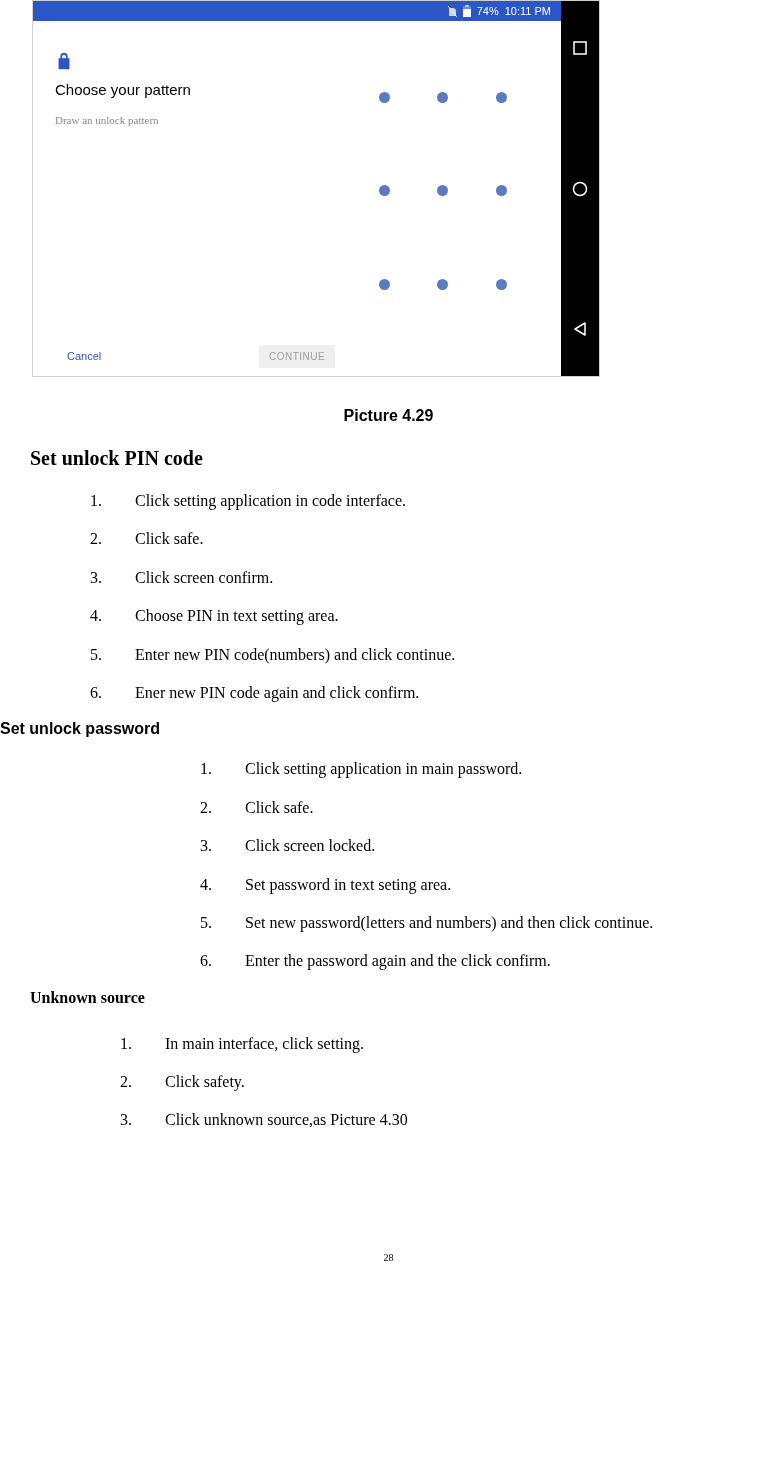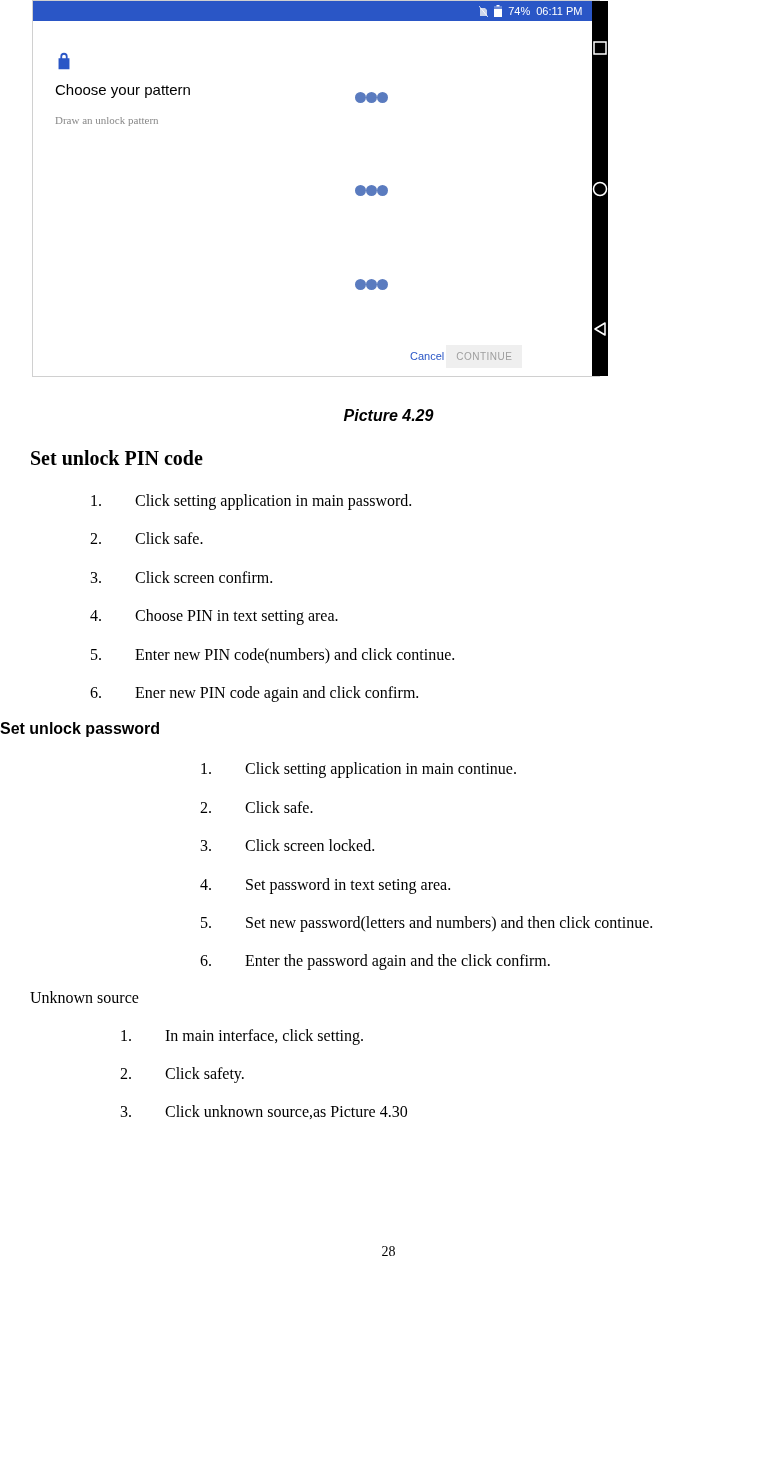--- a/index.html
+++ b/index.html
@@ -42,21 +42,21 @@
     font-family: Arial, Helvetica, sans-serif;
     font-size: 11px;
     gap: 6px;
   }
   .status-bar svg { display: block; }
   .content-area {
     flex: 1 1 auto;
     padding: 30px 20px 0 22px;
     position: relative;
     display: flex;
-    flex-direction: row;
+    flex-direction: column;
   }
   .lock-row { display: flex; align-items: flex-start; }
   .pattern-area {
     flex: 1;
     display: grid;
     grid-template-columns: repeat(3, 1fr);
     grid-template-rows: repeat(3, 1fr);
     place-items: center;
     height: 280px;
     margin-left: 70px;
@@ -110,61 +110,60 @@
 
   .nav-icon { color: #fff; }
 
   
   .caption {
     text-align: center;
     font-family: Arial, Helvetica, sans-serif;
     font-weight: bold;
     font-size: 16px;
     margin: 30px 0 22px 0;
-    font-style: italic;
   }
   .section-title {
     font-weight: bold;
     font-size: 20px;
     margin-left: 30px;
     margin-bottom: 20px;
     margin-top: 8px;
   }
   .section-title-sans {
     font-family: Liberation Sans, sans-serif;
     font-weight: bold;
     font-size: 16px;
     margin-left: 0;
     margin-bottom: 20px;
     margin-top: 8px;
   }
   .section-title-serif-indent {
-    font-weight: normal;
+    font-weight: bold;
     font-size: 16px;
     margin-left: 30px;
-    margin-bottom: 18px;
+    margin-bottom: 26px;
     margin-top: 8px;
   }
   ol.list { list-style: none; margin: 0; padding: 0; }
   ol.list li {
     font-size: 16px;
     line-height: 1.4;
     margin-bottom: 16px;
     display: flex;
   }
   ol.list-a { margin-left: 90px; }
   ol.list-b { margin-left: 200px; }
   ol.list-c { margin-left: 120px; }
   ol.list .num { min-width: 45px; }
   ol.list .txt { flex: 1; }
   .bold { font-weight: normal; }
 
   .page-number {
     text-align: center;
-    font-size: 14px;
+    font-size: 10px;
     margin-top: 120px;
     padding-bottom: 16px;
   }
 </style>
 </head>
 <body>
 
 <div class="device-frame">
   <div class="device-main">
     <div class="device-main-inner">
@@ -172,21 +171,21 @@
         <svg width="9" height="11" viewBox="0 0 9 11">
             <path fill="#ccd4ea" d="M1 2h5l2 2v6H1z"></path>
             <path stroke="#fff" stroke-width="0.8" d="M0 0L9 11"></path>
           </svg>
         <svg width="8" height="12" viewBox="0 0 8 12">
             <rect x="0" y="1" width="8" height="11" fill="#fff" opacity="0.3"></rect>
             <rect x="0" y="4" width="8" height="8" fill="#fff"></rect>
             <rect x="2.5" y="0" width="3" height="1.5" fill="#fff"></rect>
           </svg>
         <span>74%</span>
-        <span>06:11 PM</span>
+        <span>10:11 PM</span>
       </div>
       <div class="content-area">
         <div class="lock-row">
           <div class="left-panel">
             <svg width="18" height="20" viewBox="0 0 18 22" fill="#2a56c6">
               <path d="M13 8V6a4 4 0 10-8 0v2H3v12h12V8h-2zM7 6a2 2 0 114 0v2H7V6z"></path>
             </svg>
             <div class="pattern-title">Choose your pattern</div>
             <div class="pattern-sub">Draw an unlock pattern</div>
           </div>
@@ -222,21 +221,21 @@
       </svg>
   </div>
 </div>
 
 <div class="caption">Picture 4.29</div>
 
 <div class="section-title">Set unlock PIN code</div>
 <ol class="list list-a">
   <li>
       <span class="num">1.</span>
-      <span class="txt"><span>Click </span><span class="bold">setting</span><span> application in main password.</span></span>
+      <span class="txt"><span>Click </span><span class="bold">setting</span><span> application in code interface.</span></span>
     </li>
   <li>
       <span class="num">2.</span>
       <span class="txt"><span>Click </span><span class="bold">safe</span><span>.</span></span>
     </li>
   <li>
       <span class="num">3.</span>
       <span class="txt"><span>Click </span><span class="bold">screen confirm.</span><span></span></span>
     </li>
   <li>
@@ -250,21 +249,21 @@
   <li>
       <span class="num">6.</span>
       <span class="txt"><span>Ener new PIN code again and click </span><span class="bold">confirm</span><span>.</span></span>
     </li>
 </ol>
 
 <div class="section-title-sans">Set unlock password</div>
 <ol class="list list-b">
   <li>
       <span class="num">1.</span>
-      <span class="txt"><span>Click </span><span class="bold">setting application</span><span> in main continue.</span></span>
+      <span class="txt"><span>Click </span><span class="bold">setting application</span><span> in main password.</span></span>
     </li>
   <li>
       <span class="num">2.</span>
       <span class="txt"><span>Click safe.</span></span>
     </li>
   <li>
       <span class="num">3.</span>
       <span class="txt"><span>Click screen locked.</span></span>
     </li>
   <li>

